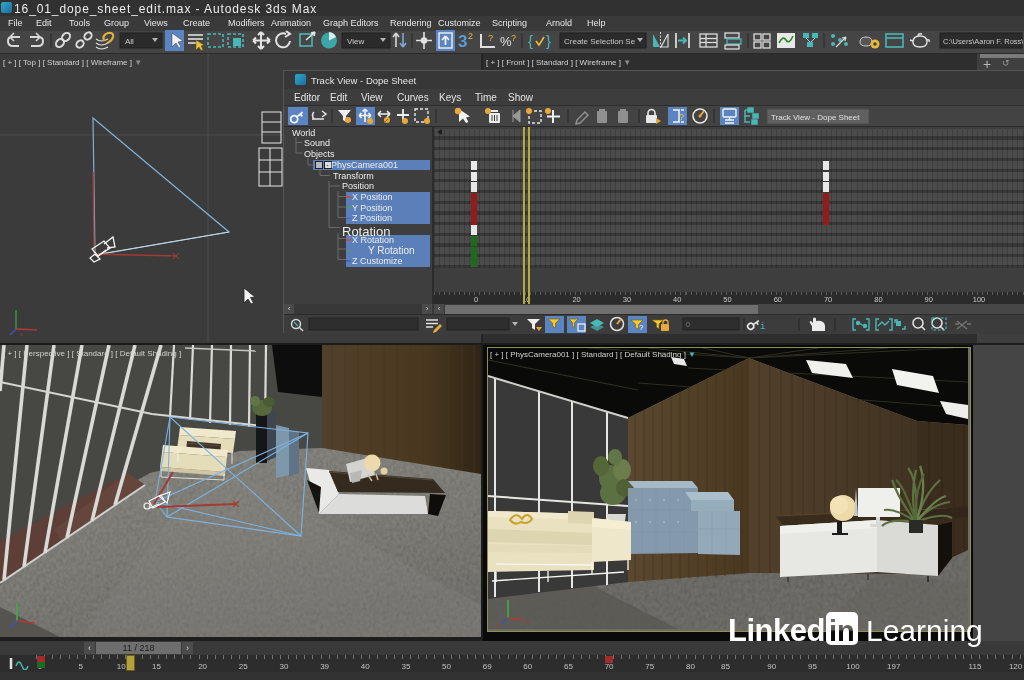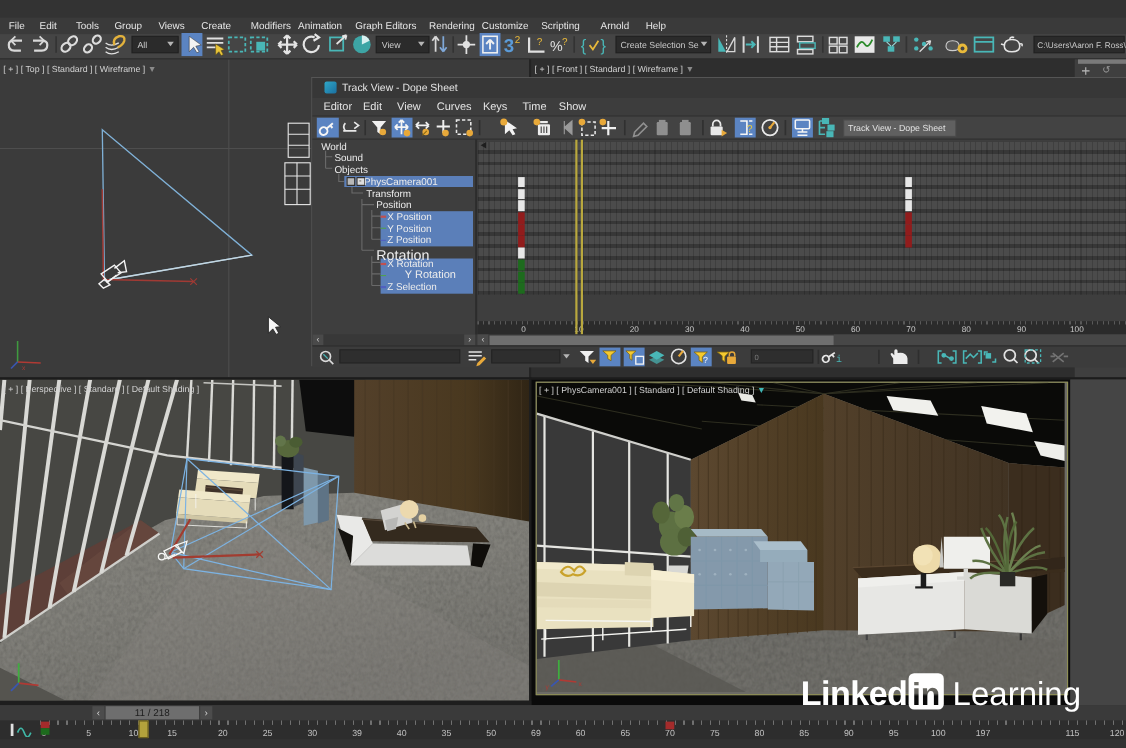--- a/index.html
+++ b/index.html
@@ -5,20 +5,24 @@
   html,body{margin:0;padding:0;background:#333;}
   #root{position:relative;width:1024px;height:680px;overflow:hidden;
         font-family:"Liberation Sans",sans-serif;background:#333333;}
   .abs{position:absolute;}
   .vplabel{font-size:8px;color:#d2d2d2;letter-spacing:0px;white-space:nowrap;}
 </style>
 </head>
 <body>
 <div id="root">
 
+<div class="abs" style="left:0;top:0;width:1024px;height:16px;background:#313131;">
+  <div class="abs" style="left:1px;top:2px;width:11px;height:11px;background:linear-gradient(135deg,#2fa8c8,#1b6fa0);border-radius:2px;"></div>
+  <div class="abs" style="left:14px;top:1.5px;font-size:12px;letter-spacing:0.9px;color:#ededed;white-space:nowrap;">16_01_dope_sheet_edit.max - Autodesk 3ds Max</div>
+</div>
 
 <div class="abs" style="left:0;top:16px;width:1024px;height:15px;background:#3a3a3a;font-size:9px;color:#e6e6e6;">
   <span class="abs" style="left:8px;top:2px;">File</span>
   <span class="abs" style="left:36px;top:2px;">Edit</span>
   <span class="abs" style="left:69px;top:2px;">Tools</span>
   <span class="abs" style="left:104px;top:2px;">Group</span>
   <span class="abs" style="left:144px;top:2px;">Views</span>
   <span class="abs" style="left:183px;top:2px;">Create</span>
   <span class="abs" style="left:228px;top:2px;">Modifiers</span>
   <span class="abs" style="left:271px;top:2px;">Animation</span>
@@ -332,21 +336,21 @@
 <div class="abs" style="left:20px;top:22.1px;font-size:9px;color:#ececec;white-space:nowrap;">Objects</div>
 <div class="abs" style="left:47px;top:32.8px;font-size:9px;color:#ececec;white-space:nowrap;">PhysCamera001</div>
 <div class="abs" style="left:49px;top:43.5px;font-size:9px;color:#ececec;white-space:nowrap;">Transform</div>
 <div class="abs" style="left:58px;top:54.2px;font-size:9px;color:#ececec;white-space:nowrap;">Position</div>
 <div class="abs" style="left:68px;top:64.9px;font-size:9px;color:#ececec;white-space:nowrap;">X Position</div>
 <div class="abs" style="left:68px;top:75.6px;font-size:9px;color:#ececec;white-space:nowrap;">Y Position</div>
 <div class="abs" style="left:68px;top:86.3px;font-size:9px;color:#ececec;white-space:nowrap;">Z Position</div>
 <div class="abs" style="left:58px;top:97.0px;font-size:13px;color:#ececec;white-space:nowrap;">Rotation</div>
 <div class="abs" style="left:68px;top:107.7px;font-size:9px;color:#ececec;white-space:nowrap;">X Rotation</div>
 <div class="abs" style="left:68px;top:118.4px;font-size:10px;color:#ececec;white-space:nowrap;margin-left:16px;">Y Rotation</div>
-<div class="abs" style="left:68px;top:129.1px;font-size:9px;color:#ececec;white-space:nowrap;">Z Selection</div>
+<div class="abs" style="left:68px;top:129.1px;font-size:9px;color:#ececec;white-space:nowrap;">Z Customize</div>
 </div>
 <div class="abs" style="left:148px;top:56px;width:2px;height:187px;background:#2c2c2c;"></div>
 <div class="abs" style="left:150px;top:56px;width:591px;height:165px;background:#3e3e3e;overflow:hidden;">
         <div class="abs" style="left:0;top:2px;width:591px;height:139px;background-color:#4b4b4b;background-image:repeating-linear-gradient(90deg, rgba(0,0,0,0.16) 0px, rgba(0,0,0,0.16) 1px, transparent 1px, transparent 5.03px),repeating-linear-gradient(180deg, transparent 0px, transparent 7.4px, #373737 7.4px, #373737 10.7px);"></div>
         <div class="abs" style="left:3px;top:2px;width:0;height:0;border-top:3.5px solid transparent;border-bottom:3.5px solid transparent;border-right:5px solid #1e1e1e;"></div>
         <div class="abs" style="left:37.0px;top:33.9px;width:5.5px;height:9.5px;background:#e8e8e8;"></div>
         <div class="abs" style="left:37.0px;top:44.6px;width:5.5px;height:9.5px;background:#e8e8e8;"></div>
         <div class="abs" style="left:37.0px;top:55.3px;width:5.5px;height:9.5px;background:#e8e8e8;"></div>
         <div class="abs" style="left:37.0px;top:66.0px;width:5.5px;height:10.7px;background:#911c1c;"></div>
         <div class="abs" style="left:37.0px;top:76.7px;width:5.5px;height:10.7px;background:#911c1c;"></div>
@@ -769,21 +773,21 @@
       <span class="abs" style="left:314.6px;top:7px;width:20px;text-align:center;">39</span>
       <span class="abs" style="left:355.2px;top:7px;width:20px;text-align:center;">40</span>
       <span class="abs" style="left:395.9px;top:7px;width:20px;text-align:center;">35</span>
       <span class="abs" style="left:436.5px;top:7px;width:20px;text-align:center;">50</span>
       <span class="abs" style="left:477.2px;top:7px;width:20px;text-align:center;">69</span>
       <span class="abs" style="left:517.8px;top:7px;width:20px;text-align:center;">60</span>
       <span class="abs" style="left:558.5px;top:7px;width:20px;text-align:center;">65</span>
       <span class="abs" style="left:599.1px;top:7px;width:20px;text-align:center;">70</span>
       <span class="abs" style="left:639.8px;top:7px;width:20px;text-align:center;">75</span>
       <span class="abs" style="left:680.4px;top:7px;width:20px;text-align:center;">80</span>
-      <span class="abs" style="left:721.1px;top:7px;width:20px;text-align:center;">85</span>
+      <span class="abs" style="left:721.1px;top:7px;width:20px;text-align:left;">85</span>
       <span class="abs" style="left:761.7px;top:7px;width:20px;text-align:center;">90</span>
       <span class="abs" style="left:802.4px;top:7px;width:20px;text-align:center;">95</span>
       <span class="abs" style="left:843.0px;top:7px;width:20px;text-align:center;">100</span>
       <span class="abs" style="left:883.7px;top:7px;width:20px;text-align:center;">197</span>
       <span class="abs" style="left:924.3px;top:19px;width:20px;text-align:center;">110</span>
       <span class="abs" style="left:965.0px;top:7px;width:20px;text-align:center;">115</span>
       <span class="abs" style="left:1005.6px;top:7px;width:20px;text-align:center;">120</span>
  <svg class="abs" style="left:8px;top:2px;" width="28" height="13" viewBox="0 0 28 13">
    <line x1="3" y1="1" x2="3" y2="12" stroke="#e0e0e0" stroke-width="2.5"></line>
    <path d="M8 9 q3 -8 6 0 q3 8 6 0" fill="none" stroke="#3fb7a7" stroke-width="1.5"></path>

